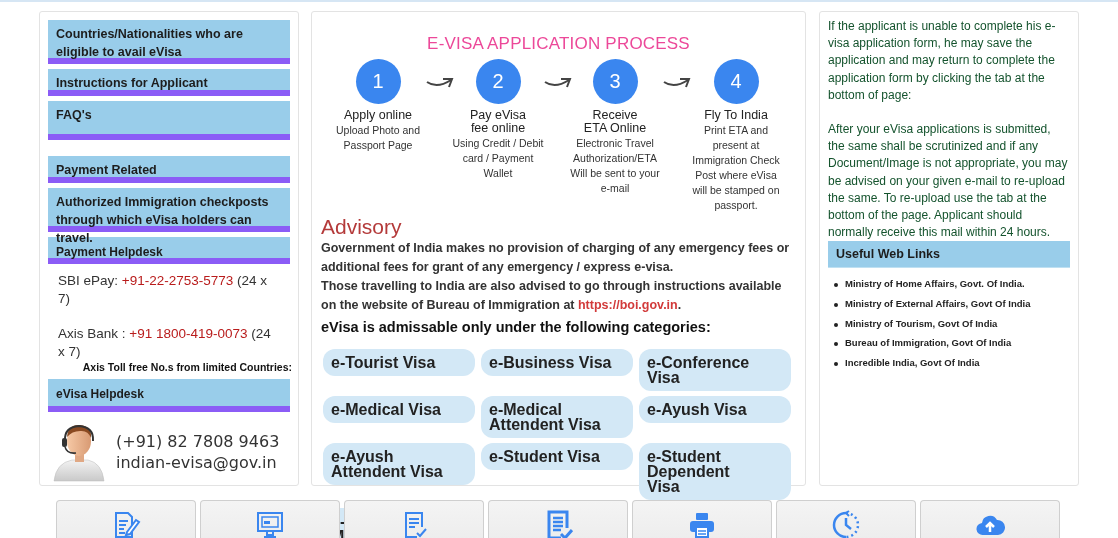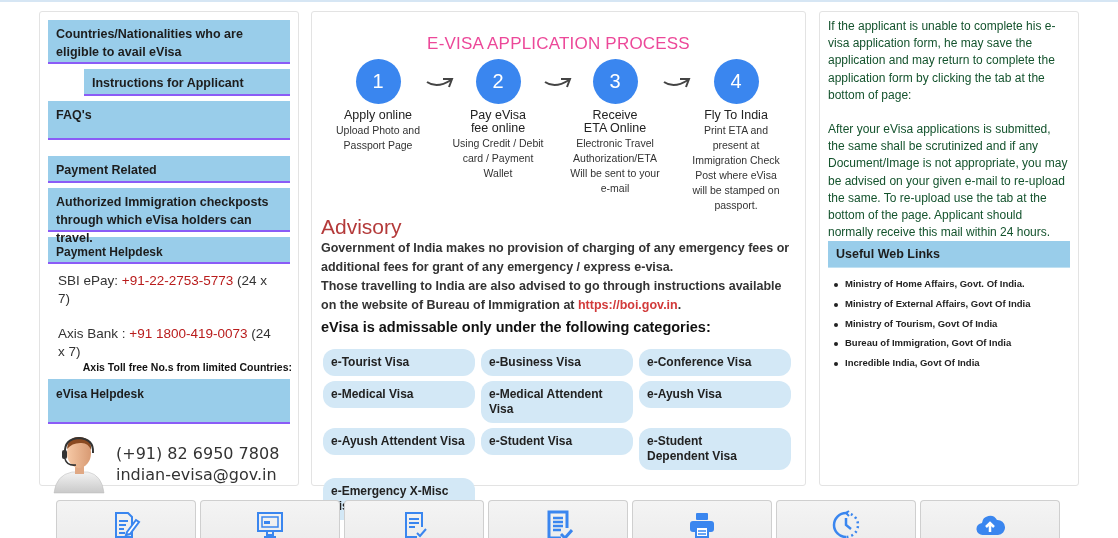--- a/index.html
+++ b/index.html
@@ -5,21 +5,21 @@
   * { box-sizing: border-box; margin: 0; padding: 0; }
   html, body { width: 1118px; height: 538px; overflow: hidden; background: #ffffff; }
   body { font-family: "Liberation Sans", "DejaVu Sans", sans-serif; color: #222; position: relative; }
   .topline { position: absolute; left: 0; top: 0; width: 1118px; height: 2px; background: #d6e6f4; }
 
   .panel { position: absolute; border: 1px solid #e3e3e3; border-radius: 3px; background: #fff; }
   #left { left: 39px; top: 11px; width: 260px; height: 475px; padding: 8px 8px; }
   #mid { left: 311px; top: 11px; width: 495px; height: 475px; }
   #right { left: 819px; top: 11px; width: 260px; height: 475px; padding: 6px 8px; }
 
-  .lbox { background: #99cdea; font-weight: bold; font-size: 12.5px; line-height: 18px; color: #1d1d1d; padding: 5px 8px; margin-bottom: 5px; border-bottom: 2px solid #8b5cf6; }
+  .lbox { background: #99cdea; font-weight: bold; font-size: 12.5px; line-height: 18px; color: #1d1d1d; padding: 5px 8px; margin-bottom: 5px; border-bottom: 6px solid #8b5cf6; }
   .lbox.small { font-size: 12px; padding: 6px 8px; }
   .contact { font-size: 13.5px; color: #333; padding: 0 10px; line-height: 18px; }
   .contact .red { color: #b91c1c; margin-top: 44px; }
   .tollfree { font-size: 10.5px; font-weight: bold; text-align: right; color: #111; margin: 0 -2px 6px 0; }
   .helpdesk { display: flex; align-items: center; padding: 4px 2px; }
   .agent { width: 58px; height: 62px; position: relative; }
   .hd-text { font-family: "DejaVu Sans", sans-serif; font-size: 16px; color: #333; line-height: 21px; margin-left: 8px; }
 
   .proc-title { position: absolute; top: 22px; left: 0; width: 100%; text-align: center; font-size: 17px; color: #ec4899; letter-spacing: 0.2px; }
   .step { position: absolute; top: 47px; width: 110px; text-align: center; }
@@ -28,54 +28,54 @@
   .step-desc { font-size: 10.5px; color: #333; line-height: 15px; margin-top: 1px; }
   .arrow { position: absolute; top: 62px; width: 30px; height: 18px; }
 
   .advisory { position: absolute; left: 9px; top: 203px; width: 478px; }
   .adv-title { font-size: 21px; color: #b43a3a; line-height: 24px; }
   .adv-text { font-size: 12.5px; font-weight: bold; color: #333; line-height: 19px; }
   .adv-text .red { color: #d23a3a; }
   .adv-cat { font-size: 14.5px; font-weight: bold; color: #111; margin-top: 4px; }
 
   .cats { position: absolute; left: 11px; top: 337px; width: 472px; display: grid; grid-template-columns: 152px 152px 152px; column-gap: 6px; row-gap: 5px; align-items: start; }
-  .cat { background: #d3e8f6; border-radius: 12px; font-size: 12px; font-weight: bold; color: #222; padding: 6px 8px; line-height: 15px; min-height: 25px; }
+  .cat { background: #d3e8f6; border-radius: 12px; font-size: 16px; font-weight: bold; color: #222; padding: 6px 8px; line-height: 15px; min-height: 25px; }
 
   .rtext { font-size: 12px; color: #14532d; line-height: 17.2px; }
   .links-head { background: #99cdea; font-weight: bold; font-size: 12.5px; color: #1d1d1d; padding: 6px 8px; margin-top: 0; border-bottom: 1px solid #bfe0f2; }
   .links { list-style: none; padding: 6px 0 0 4px; }
   .links li { font-size: 9.5px; font-weight: bold; color: #222; line-height: 19.6px; position: relative; padding-left: 13px; }
   .links li::before { content: ""; position: absolute; left: 2px; top: 9px; width: 4px; height: 4px; border-radius: 50%; background: #222; }
 
   .tabs { position: absolute; left: 56px; top: 500px; display: flex; gap: 4px; }
   .tab { width: 140px; height: 45px; border: 1px solid #cfcfcf; border-bottom: none; border-radius: 4px 4px 0 0; background: linear-gradient(#f4f4f4, #ececec); display: flex; justify-content: center; padding-top: 9px; }
   .tab svg { width: 30px; height: 30px; }
 </style>
 </head>
 <body>
 
 <div class="topline"></div>
 
 <div class="panel" id="left">
   <div class="lbox" style="height:44px;">Countries/Nationalities who are eligible to avail eVisa</div>
-  <div class="lbox" style="height:27px;margin-left:36px;">Instructions for Applicant</div>
+  <div class="lbox" style="height:27px;">Instructions for Applicant</div>
   <div class="lbox" style="height:39px;">FAQ's</div>
   <div class="lbox" style="height:27px;margin-top:16px;">Payment Related</div>
   <div class="lbox" style="height:44px;">Authorized Immigration checkposts through which eVisa holders can travel.</div>
   <div class="lbox small" style="height:27px;">Payment Helpdesk</div>
 
   <div class="contact" style="margin-top:8px;">
     <span>SBI ePay: </span><span class="red">+91-22-2753-5773</span><span> (24 x 7)</span>
   </div>
   <div class="contact" style="margin-top:17px;">
     <span>Axis Bank : </span><span class="red">+91 1800-419-0073</span><span> (24 x 7)</span>
   </div>
   <div class="tollfree">Axis Toll free No.s from limited Countries:</div>
 
-  <div class="lbox small" style="height:45px;">eVisa Helpdesk</div>
+  <div class="lbox small" style="height:33px;">eVisa Helpdesk</div>
   <div class="helpdesk">
     <div class="agent">
       <svg width="58" height="62" viewBox="0 0 58 62">
         <defs>
           <linearGradient id="shirt" x1="0" y1="0" x2="0" y2="1">
               <stop offset="0" stop-color="#f2f2f2"></stop>
               <stop offset="1" stop-color="#c9c9c9"></stop>
             </linearGradient>
           <linearGradient id="face" x1="0" y1="0" x2="1" y2="0">
               <stop offset="0" stop-color="#f6c9a6"></stop>
@@ -85,21 +85,21 @@
         <path d="M4 60 Q6 42 22 39 L38 39 Q52 42 54 60 Z" fill="url(#shirt)" stroke="#bbb" stroke-width="0.5"></path>
         <rect x="25" y="32" width="9" height="9" fill="#e0a884"></rect>
         <ellipse cx="29" cy="20" rx="12" ry="15" fill="url(#face)"></ellipse>
         <path d="M17 16 Q18 3 30 4 Q42 5 41 17 Q38 9 30 10 Q22 10 17 16 Z" fill="#8a4a22"></path>
         <path d="M15 20 Q14 6 29 5 Q44 6 43 20" fill="none" stroke="#333" stroke-width="2"></path>
         <rect x="12" y="17" width="5" height="9" rx="2" fill="#333"></rect>
         <path d="M15 26 Q17 33 26 32" fill="none" stroke="#333" stroke-width="1.5"></path>
       </svg>
     </div>
     <div class="hd-text">
-      <div>(+91) 82 6950 7808</div>
+      <div>(+91) 82 7808 9463</div>
       <div>indian-evisa@gov.in</div>
     </div>
   </div>
 </div>
 
 <div class="panel" id="mid">
   <div class="proc-title">E-VISA APPLICATION PROCESS</div>
 
   <div class="step" style="left:11px;">
     <div class="circle">1</div>

